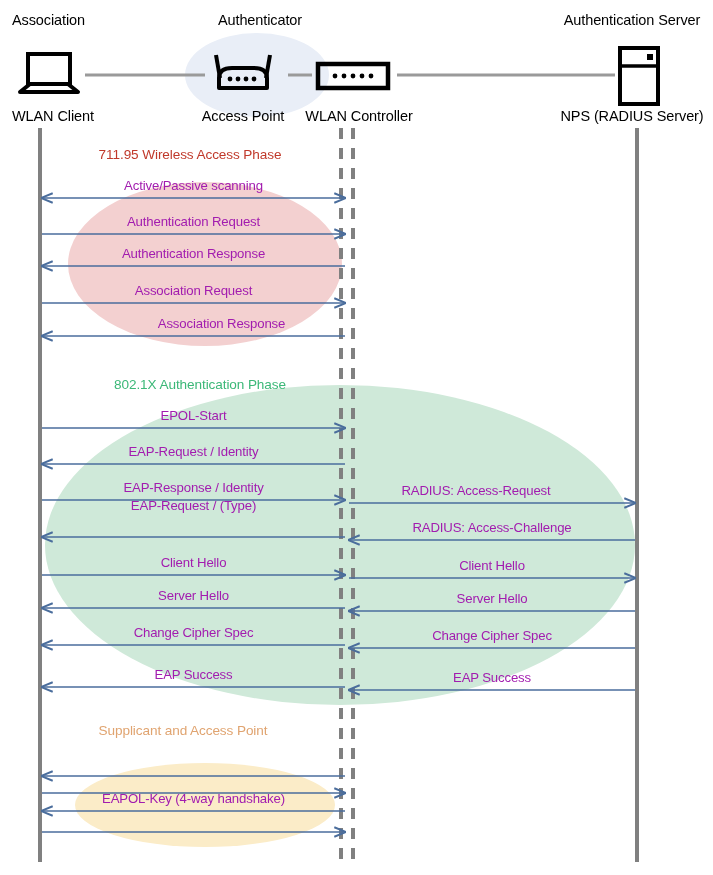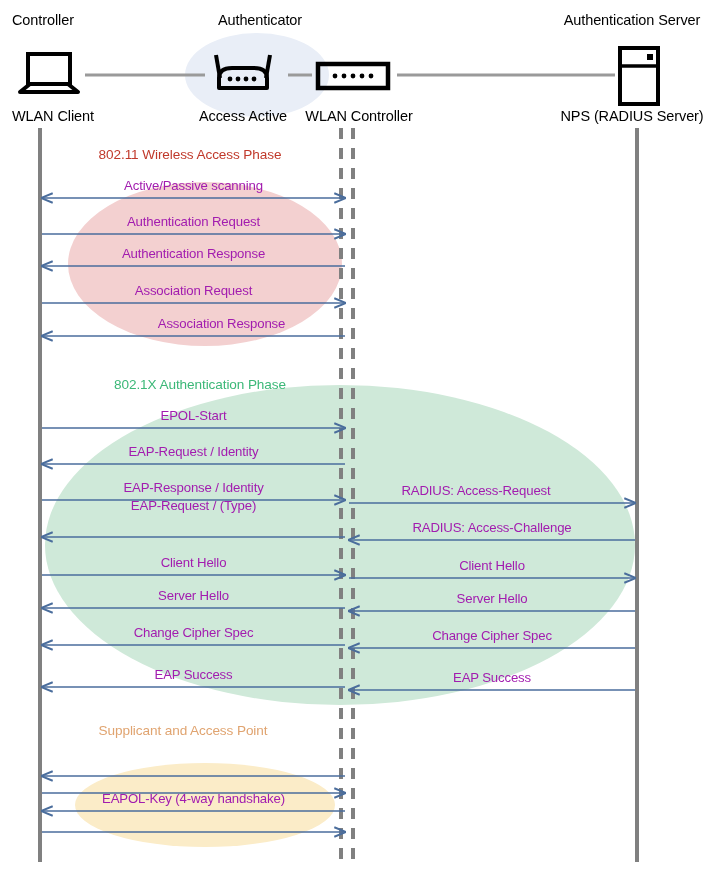--- a/index.html
+++ b/index.html
@@ -140,33 +140,33 @@
         <line x1="349" x2="635" y1="648" y2="648" stroke="#4a6d9c" stroke-width="1.7" marker-start="url(#arrow-left)"></line>
         <line x1="42" x2="345" y1="687" y2="687" stroke="#4a6d9c" stroke-width="1.7" marker-start="url(#arrow-left)"></line>
         <line x1="349" x2="635" y1="690" y2="690" stroke="#4a6d9c" stroke-width="1.7" marker-start="url(#arrow-left)"></line>
         <line x1="42" x2="345" y1="776" y2="776" stroke="#4a6d9c" stroke-width="1.7" marker-start="url(#arrow-left)"></line>
         <line x1="42" x2="345" y1="793" y2="793" stroke="#4a6d9c" stroke-width="1.7" marker-end="url(#arrow-right)"></line>
         <line x1="42" x2="345" y1="811" y2="811" stroke="#4a6d9c" stroke-width="1.7" marker-start="url(#arrow-left)"></line>
         <line x1="42" x2="345" y1="832" y2="832" stroke="#4a6d9c" stroke-width="1.7" marker-end="url(#arrow-right)"></line>
       </g>
   </svg>
 
-  <div class="hdr-label" style="left:12px; top:12px;">Controller</div>
+  <div class="hdr-label" style="left:12px; top:12px;">Association</div>
   <div class="hdr-label" style="left:12px; top:108px;">WLAN Client</div>
 
   <div class="hdr-label" style="left:260px; top:12px; transform:translateX(-50%);">Authenticator</div>
-  <div class="hdr-label" style="left:243px; top:108px; transform:translateX(-50%);">Access Active</div>
+  <div class="hdr-label" style="left:243px; top:108px; transform:translateX(-50%);">Access Point</div>
 
   <div class="hdr-label" style="left:359px; top:108px; transform:translateX(-50%);">WLAN Controller</div>
 
   <div class="hdr-label" style="left:632px; top:12px; transform:translateX(-50%);">Authentication Server</div>
   <div class="hdr-label" style="left:632px; top:108px; transform:translateX(-50%);">NPS (RADIUS Server)</div>
 
   <div class="phase-title phase-80211" style="left:190px; top:146px; transform:translateX(-50%);">
-    <div>802.11 Wireless Access Phase</div>
+    <div>711.95 Wireless Access Phase</div>
   </div>
 
   <div class="phase-title phase-8021x" style="left:200px; top:376px; transform:translateX(-50%);">
     <div>802.1X Authentication Phase</div>
   </div>
 
   <div class="phase-title phase-key" style="left:183px; top:722px; transform:translateX(-50%);">
     <div>Supplicant and Access Point</div>
   </div>
 

